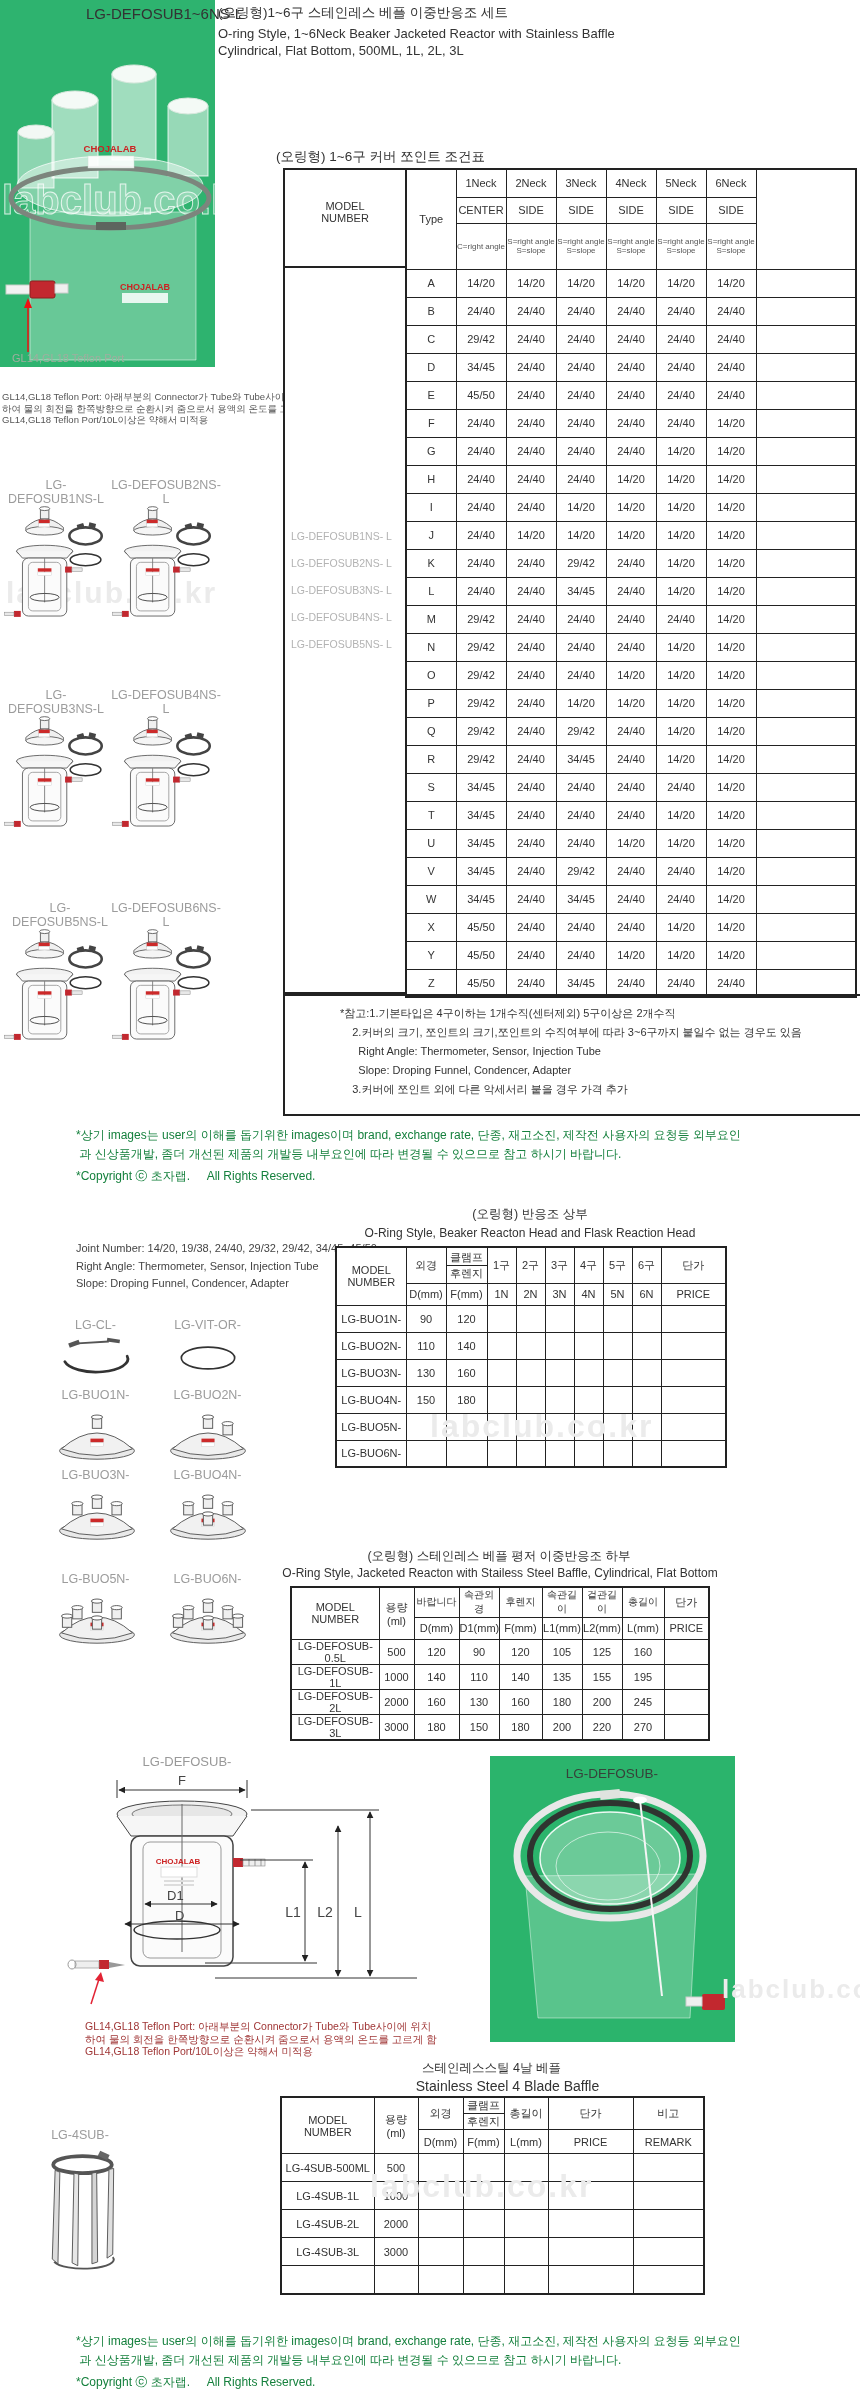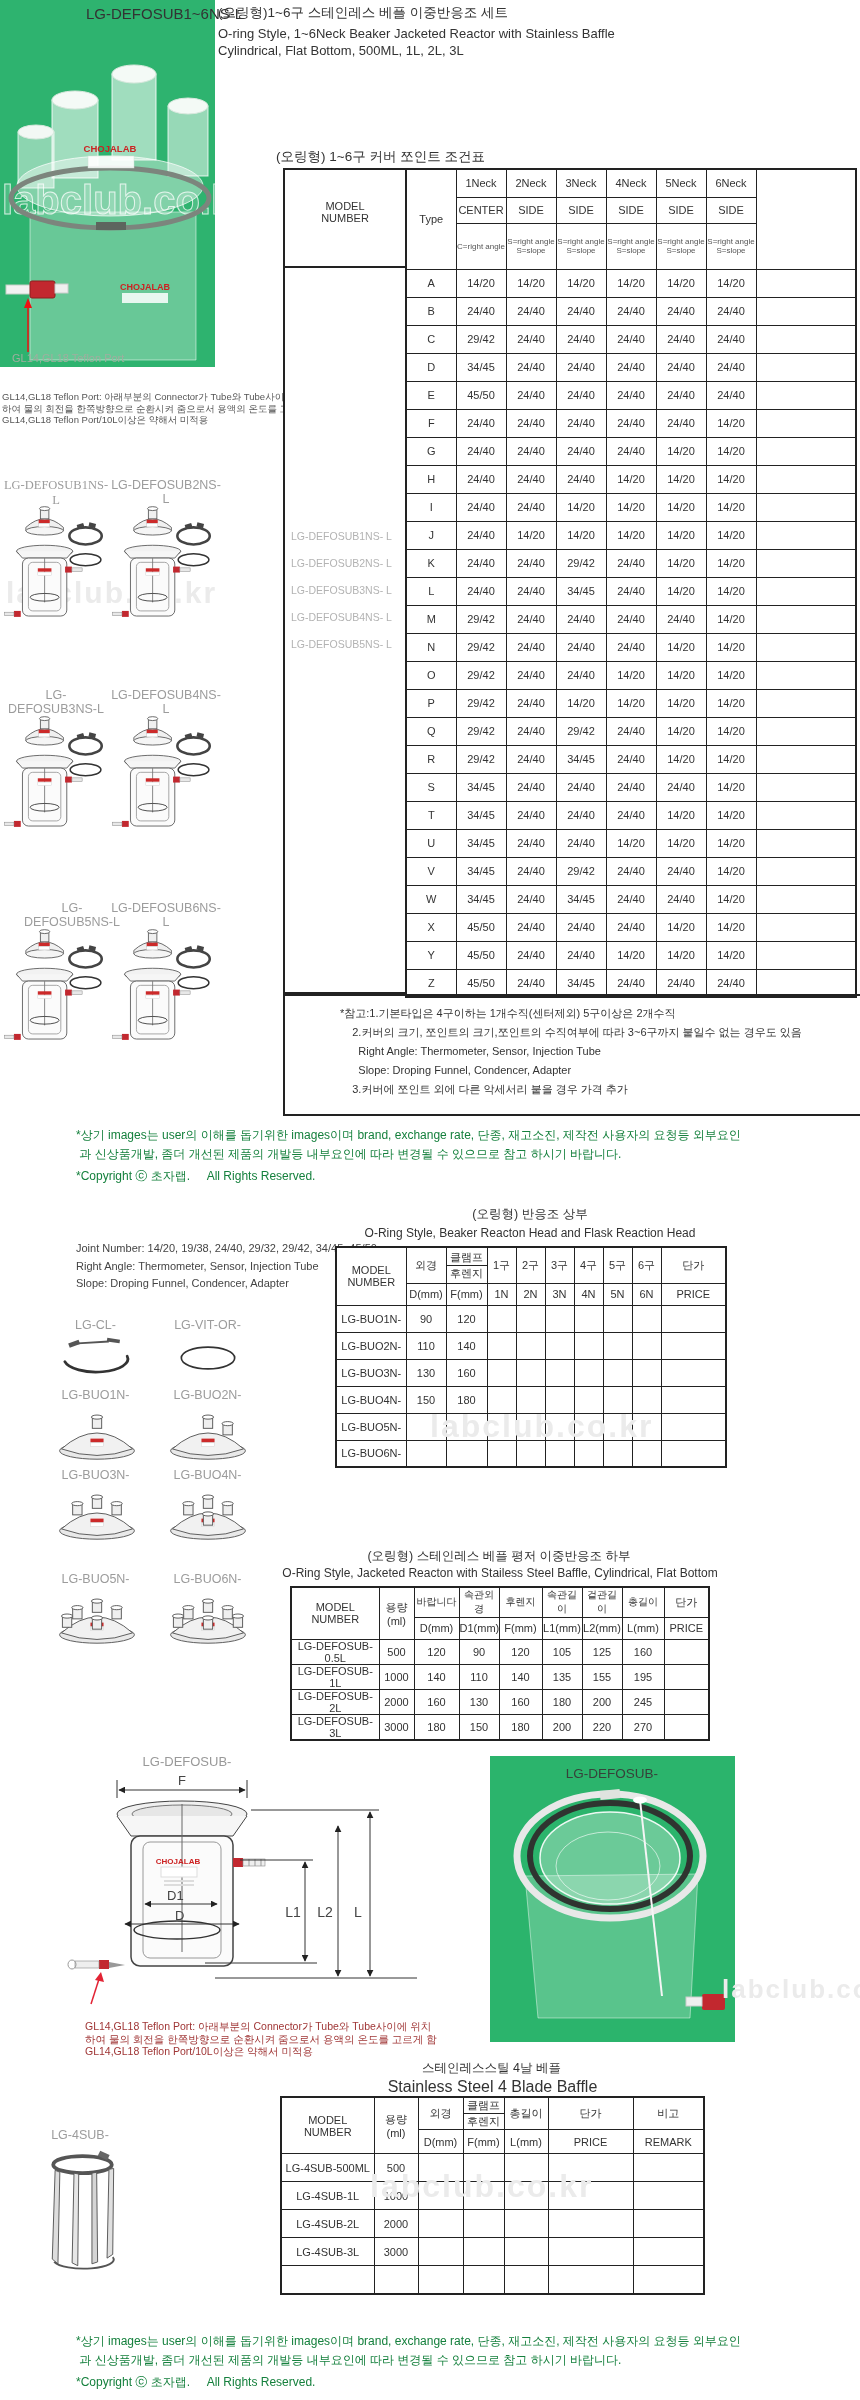--- a/index.html
+++ b/index.html
@@ -460,39 +460,39 @@
 
   <div class="fnline pre">*참고:1.기본타입은 4구이하는 1개수직(센터제외) 5구이상은 2개수직</div>
       <div class="fnline pre">    2.커버의 크기, 쪼인트의 크기,쪼인트의 수직여부에 따라 3~6구까지 붙일수 없는 경우도 있음</div>
       <div class="fnline pre">      Right Angle: Thermometer, Sensor, Injection Tube</div>
       <div class="fnline pre">      Slope: Droping Funnel, Condencer, Adapter</div>
       <div class="fnline pre">    3.커버에 쪼인트 외에 다른 악세서리 붙을 경우 가격 추가</div>
     </div>
 
   <div class="abs wm" style="left:6px;top:576px;font-size:30px;">labclub.co.kr</div>
 
-  <div class="abs dlabel" style="left:2px;top:478px;width:108px;font-family:Liberation Serif, serif;">LG-DEFOSUB1NS-L</div>
+  <div class="abs dlabel" style="left:2px;top:478px;width:108px;">LG-DEFOSUB1NS-L</div>
   <div class="abs dlabel" style="left:110px;top:478px;width:112px;">LG-DEFOSUB2NS-L</div>
   <svg class="abs" style="left:2px;top:496px" width="104" height="148" viewBox="-12 0 122 152">
       <use href="#sym-reactor"></use>
     </svg>
   <svg class="abs" style="left:110px;top:496px" width="104" height="148" viewBox="-12 0 122 152">
       <use href="#sym-reactor"></use>
     </svg>
 
   <div class="abs dlabel" style="left:2px;top:688px;width:108px;">LG-DEFOSUB3NS-L</div>
   <div class="abs dlabel" style="left:110px;top:688px;width:112px;">LG-DEFOSUB4NS-L</div>
   <svg class="abs" style="left:2px;top:706px" width="104" height="148" viewBox="-12 0 122 152">
       <use href="#sym-reactor"></use>
     </svg>
   <svg class="abs" style="left:110px;top:706px" width="104" height="148" viewBox="-12 0 122 152">
       <use href="#sym-reactor"></use>
     </svg>
 
-  <div class="abs dlabel" style="left:18px;top:901px;width:108px;">LG-DEFOSUB5NS-L</div>
+  <div class="abs dlabel" style="left:6px;top:901px;width:108px;">LG-DEFOSUB5NS-L</div>
   <div class="abs dlabel" style="left:110px;top:901px;width:112px;">LG-DEFOSUB6NS-L</div>
   <svg class="abs" style="left:2px;top:919px" width="104" height="148" viewBox="-12 0 122 152">
       <use href="#sym-reactor"></use>
     </svg>
   <svg class="abs" style="left:110px;top:919px" width="104" height="148" viewBox="-12 0 122 152">
       <use href="#sym-reactor"></use>
     </svg>
 
   <div class="abs disc" style="left:76px;top:1126px;width:780px;">
     <div class="pre">*상기 images는 user의 이해를 돕기위한 images이며 brand, exchange rate, 단종, 재고소진, 제작전 사용자의 요청등 외부요인</div>
@@ -848,21 +848,21 @@
     <ellipse cx="118" cy="110" rx="52" ry="34" fill="none" stroke="rgba(255,255,255,0.6)"></ellipse>
     <rect x="110" y="34" width="20" height="9" fill="#dfe3df" transform="rotate(-6 120 38)"></rect>
     <line x1="150" y1="44" x2="172" y2="240" stroke="#f5f5f5" stroke-width="2"></line>
     <ellipse cx="150" cy="44" rx="7" ry="3.5" fill="#fff"></ellipse>
     <rect x="212" y="238" width="23" height="16" rx="2" fill="#c2282f"></rect>
     <rect x="196" y="241" width="16" height="9" fill="#efefef" stroke="#ccc"></rect>
   </svg>
   <div class="abs wm" style="left:722px;top:1974px;font-size:26px;">labclub.co.kr</div>
 
   <div class="abs ctr" style="left:280px;top:2060px;width:423px;font-size:12.5px;">스테인레스스틸 4날 베플</div>
-  <div class="abs ctr" style="left:281px;top:2078px;width:423px;font-size:16px;">Stainless Steel 4 Blade Baffle</div>
+  <div class="abs ctr" style="left:296px;top:2078px;width:423px;font-size:14px;">Stainless Steel 4 Blade Baffle</div>
 
   <table class="abs grid t4" style="left:280px;top:2096px;width:423px;">
     <colgroup>
       <col style="width:93px">
         <col style="width:44px">
         <col style="width:45px">
         <col style="width:41px">
       <col style="width:44px">
         <col style="width:85px">
         <col style="width:71px">

